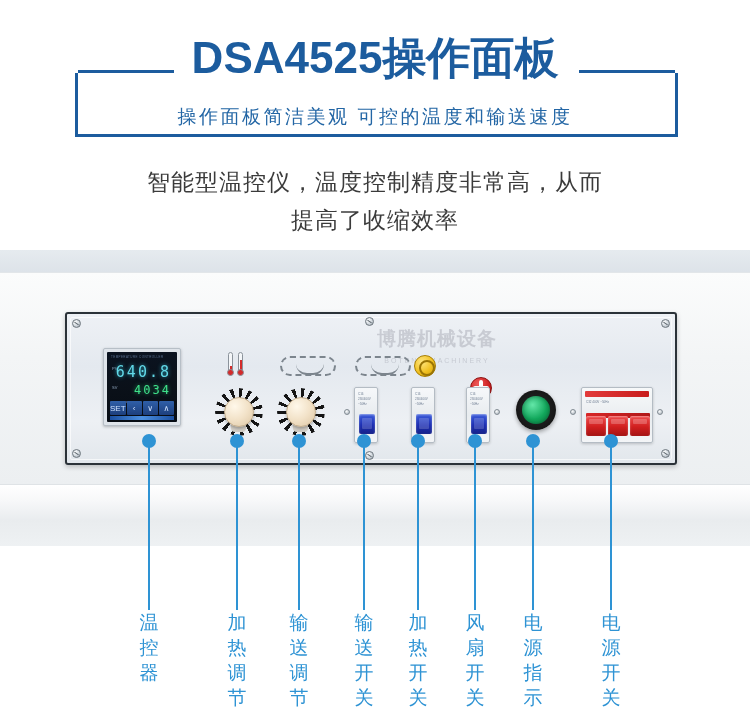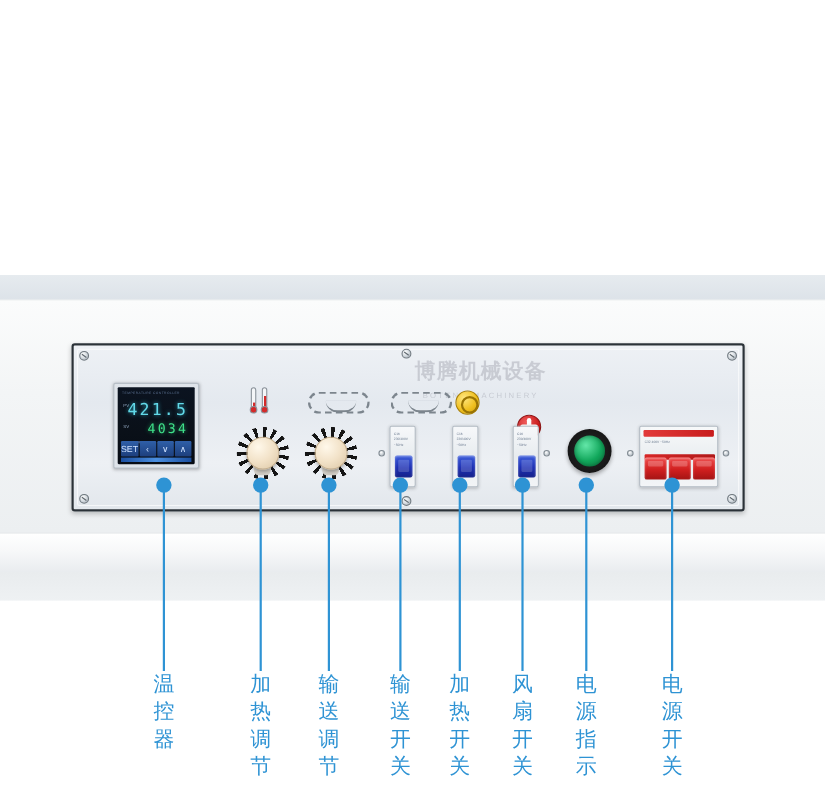--- a/index.html
+++ b/index.html
@@ -309,20 +309,29 @@
     font-size: 19px; line-height: 25px; color: #2e93d4;
     text-align: center; letter-spacing: 0;
   }
   .callout .clabel span { display: block; }
 </style>
 </head>
 <body>
 
 <div class="page">
 
+  <div class="header">
+    <div class="title-frame"></div>
+    <div class="main-title">DSA4525操作面板</div>
+    <div class="sub-title">操作面板简洁美观 可控的温度和输送速度</div>
+    <div class="desc">
+      <div>智能型温控仪，温度控制精度非常高，从而</div>
+      <div>提高了收缩效率</div>
+    </div>
+  </div>
 
   <div class="machine">
     <div class="machine-top-bg"></div>
     <div class="machine-body"></div>
     <div class="machine-lip"></div>
     <div class="machine-base"></div>
 
     <div class="panel">
       <div class="panel-inner"></div>
 
@@ -335,21 +344,21 @@
 
       <div class="watermark">
         <div>博腾机械设备</div>
         <div class="wm-sub">BOTENG MACHINERY</div>
       </div>
 
       <div class="tempctl">
         <div class="tempctl-screen">
           <div class="tc-topbar">TEMPERATURE CONTROLLER</div>
           <div class="tc-lab" style="top:14px;">PV</div>
-          <div class="tc-pv">421.5</div>
+          <div class="tc-pv">640.8</div>
           <div class="tc-lab" style="top:33px;">SV</div>
           <div class="tc-sv">4034</div>
           <div class="tc-leds">
             <div class="tc-led"></div>
             <div class="tc-led"></div>
             <div class="tc-led"></div>
             <div class="tc-led"></div>
           </div>
           <div class="tc-btns">
             <div class="tc-btn">SET</div>

